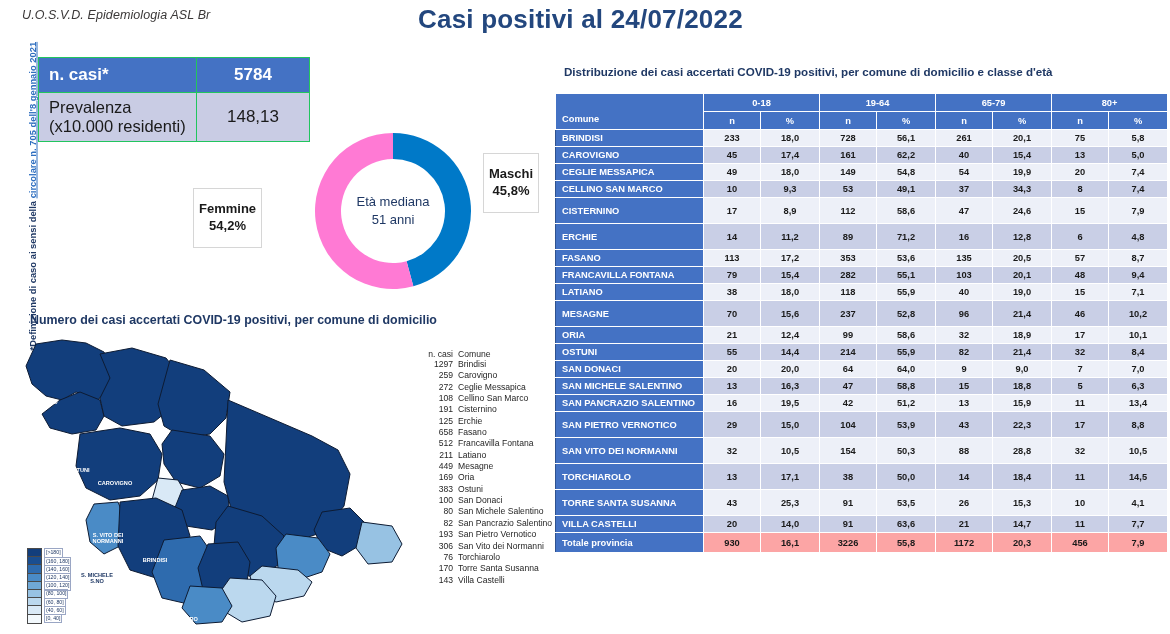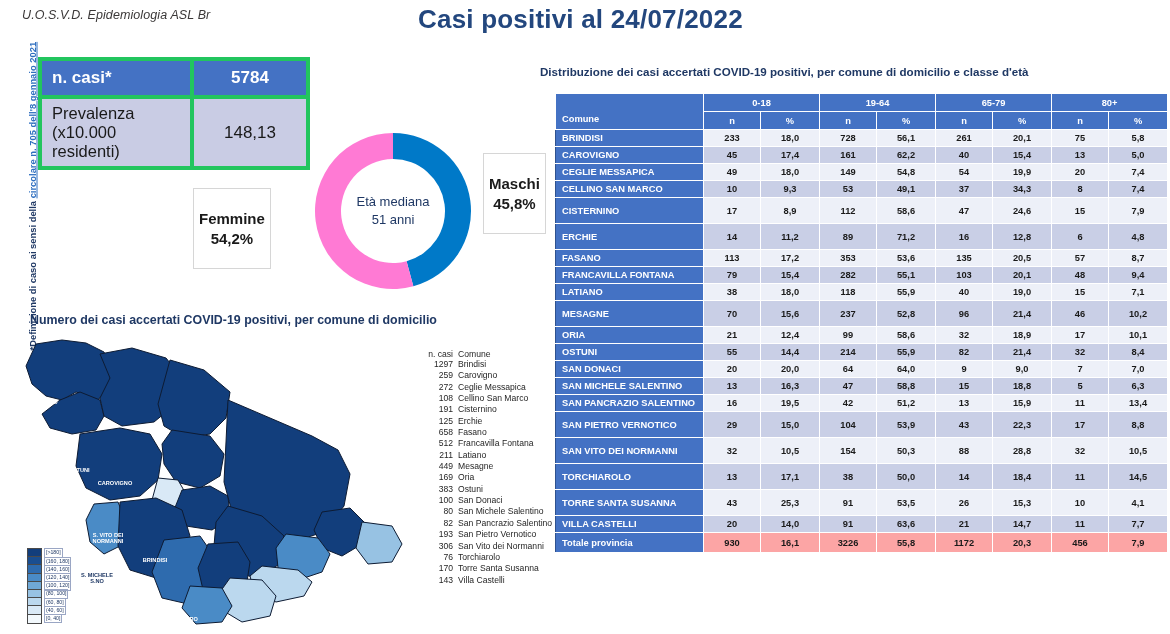--- a/index.html
+++ b/index.html
@@ -35,40 +35,40 @@
     white-space:nowrap;
     text-align:left;
   }
   .vert-note .lnk{color:#2F6FC0;text-decoration:underline;}
 
   
   .sum-table{
     position:absolute;left:38px;top:57px;
     width:272px;border-collapse:collapse;
   }
-  .sum-table td{border:4px solid #22c55e;}
+  .sum-table td{border:1px solid #22c55e;}
   .sum-head td{background:#4472C4;color:#ffffff;font-weight:bold;font-size:17px;
      padding:7px 10px;}
   .sum-head td.num{text-align:center;width:92px;}
   .sum-body td{background:#C9CCE4;color:#1A1A1A;font-size:16.5px;padding:5px 10px;
      line-height:1.15;}
   .sum-body td.num{text-align:center;width:92px;font-size:17px;vertical-align:middle;margin-left:48px;}
 
   
   .donut-wrap{position:absolute;left:303px;top:118px;width:180px;height:190px;}
   .donut-center{
     position:absolute;left:0;top:0;width:180px;height:185px;
     display:flex;flex-direction:column;align-items:center;justify-content:center;
     font-size:13px;color:#1F3864;line-height:1.35;text-align:center;
     pointer-events:none;
   }
   .cbox{
     position:absolute;background:#ffffff;border:1px solid #D6D6D6;
-    font-size:15px;font-weight:bold;color:#1A1A1A;line-height:1.3;
-    padding:20px 5px;text-align:center;white-space:nowrap;
+    font-size:13px;font-weight:bold;color:#1A1A1A;line-height:1.3;
+    padding:12px 5px;text-align:center;white-space:nowrap;
   }
   .cbox.fem{left:-110px;top:70px;}
   .cbox.mas{left:180px;top:35px;}
 
   
   .map-title{
     position:absolute;left:30px;top:313px;
     font-size:12.4px;font-weight:bold;color:#1F3864;white-space:nowrap;
   }
   .map-wrap{position:absolute;left:24px;top:330px;width:400px;height:300px;}
@@ -82,21 +82,21 @@
 
   
   .clist{position:absolute;left:417px;top:349px;font-size:8.6px;color:#262626;}
   .clist .hdr{font-weight:normal;display:flex;}
   .clist .row{display:flex;line-height:11.35px;}
   .clist .c1{width:36px;text-align:right;padding-right:5px;}
   .clist .c2{text-align:left;white-space:nowrap;}
 
   
   .big-title{
-    position:absolute;left:540px;top:65px;
+    position:absolute;left:564px;top:65px;
     font-size:11.6px;font-weight:bold;color:#1F3864;white-space:nowrap;
   }
   .big-table{
     position:absolute;left:555px;top:93px;
     width:612px;border-collapse:collapse;table-layout:fixed;
   }
   .big-table th,.big-table td{
     border:1px solid #ffffff;
     font-size:9.3px;
     padding:0;

